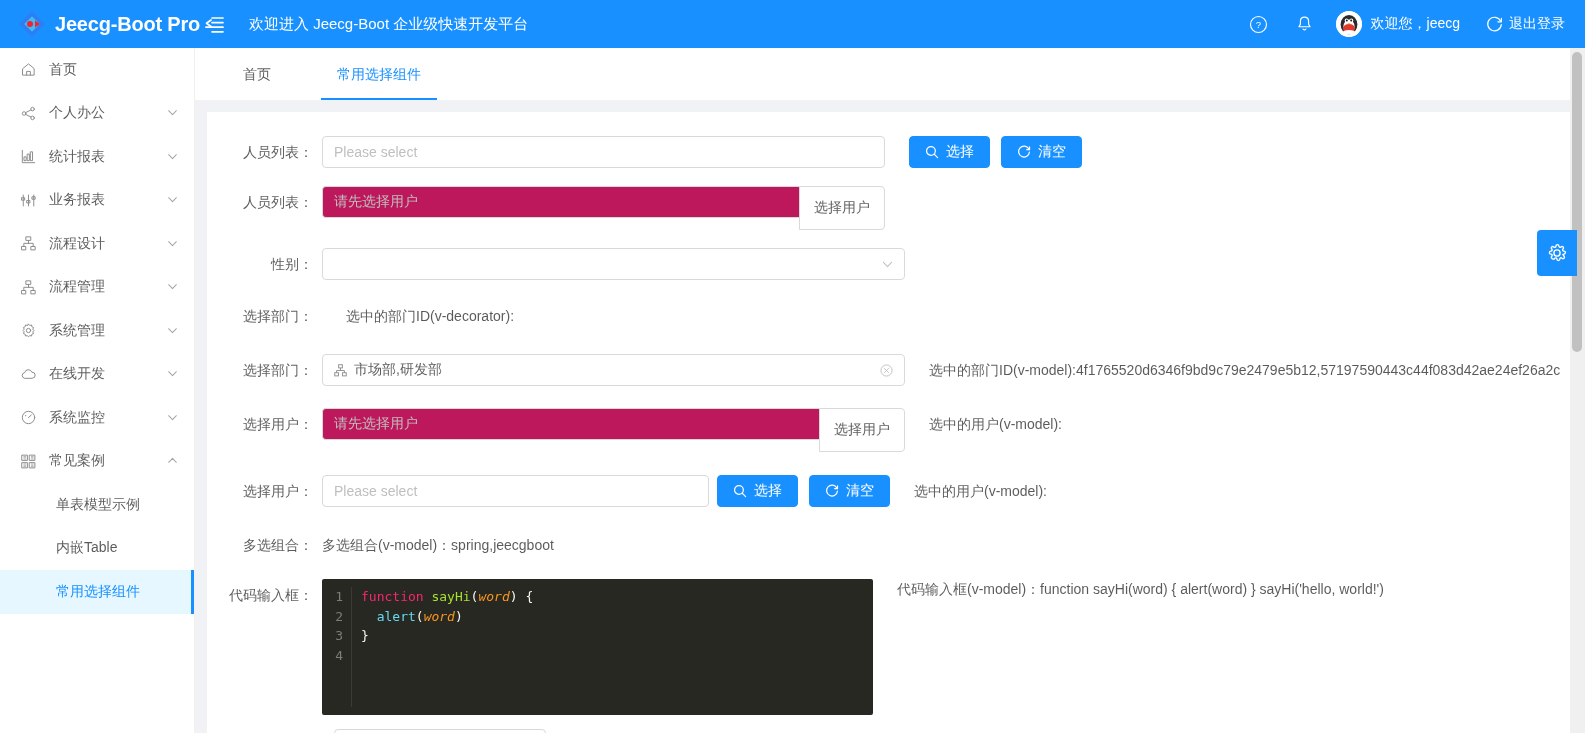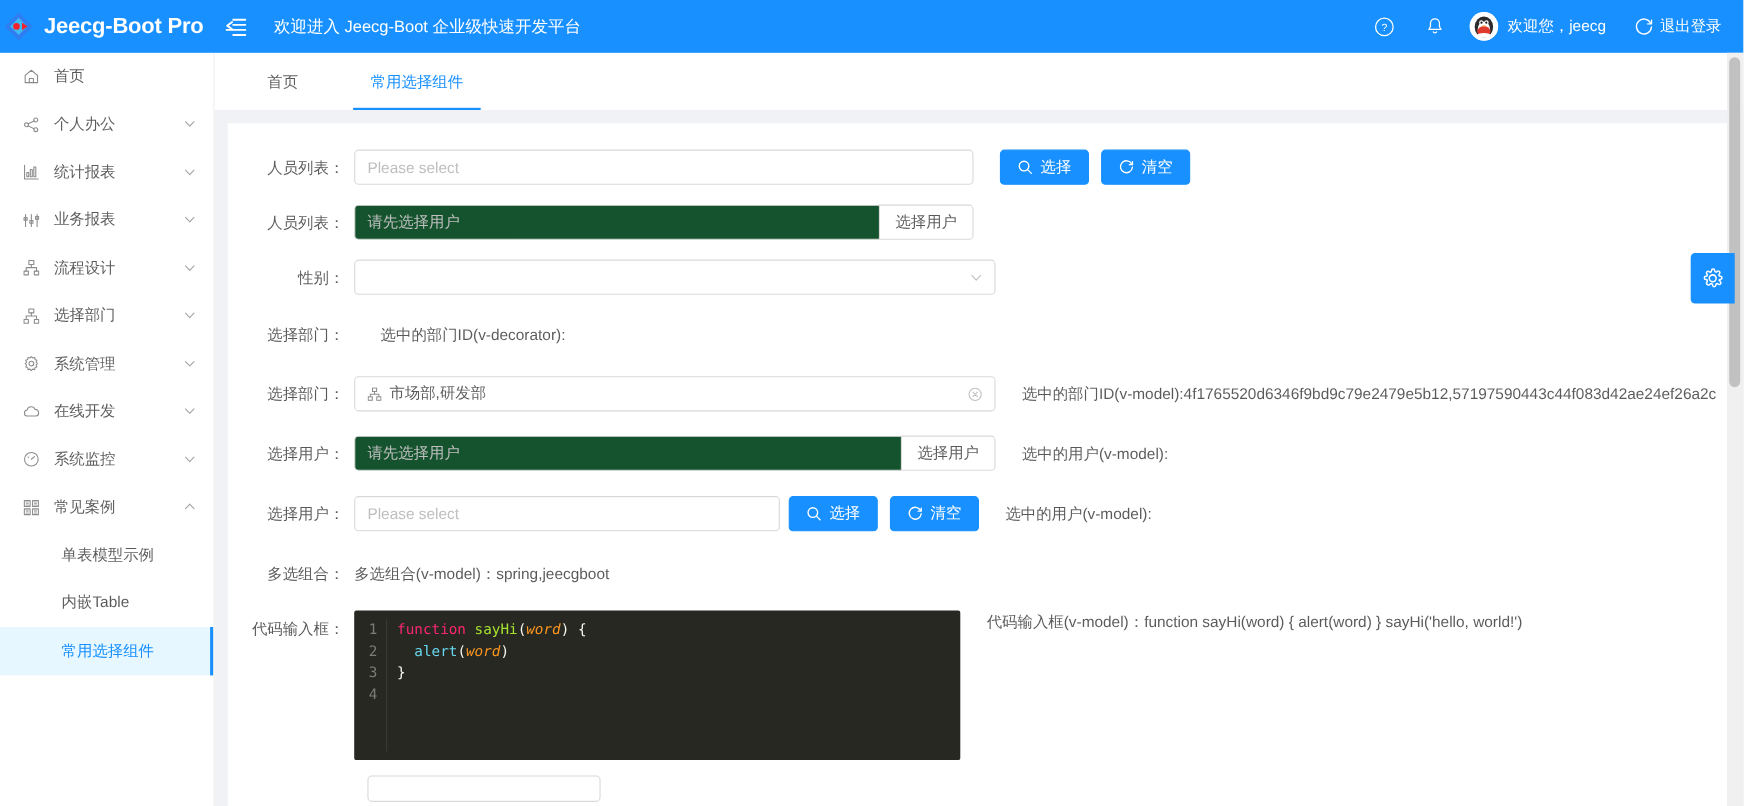--- a/index.html
+++ b/index.html
@@ -13,21 +13,21 @@
     background: #f0f2f5;
   }
   .app { position: relative; width: 1585px; height: 733px; }
 
   
   .header {
     position: absolute; left: 0; top: 0; width: 1585px; height: 48px;
     background: #1890ff; display: flex; align-items: center;
     z-index: 30;
   }
-  .logo-wrap { width: 195px; height: 48px; display: flex; align-items: center; padding-left: 3px; }
+  .logo-wrap { width: 195px; height: 48px; display: flex; align-items: center; padding-left: 18px; }
   .logo-mark { width: 28px; height: 28px; position: relative; flex: none; }
   .logo-text {
     color: #fff; font-size: 20px; font-weight: bold; margin-left: 9px;
     letter-spacing: -0.2px; white-space: nowrap;
   }
   .collapse-btn { width: 38px; height: 48px; display:flex; align-items:center; justify-content:center; cursor: pointer; }
   .welcome-title { color: #fff; font-size: 15px; margin-left: 16px; white-space: nowrap; }
   .header-right { margin-left: auto; display: flex; align-items: center; padding-right: 20px; height: 48px; }
   .hdr-icon { width: 46px; height: 48px; display:flex; align-items:center; justify-content:center; cursor:pointer; }
   .avatar {
@@ -92,25 +92,25 @@
     font-size: 14px; color: rgba(0,0,0,0.65); line-height: 32px; white-space: nowrap;
   }
   .ctl { display: flex; align-items: flex-start; }
 
   .inp {
     height: 32px; border: 1px solid #d9d9d9; border-radius: 4px; background: #fff;
     display: flex; align-items: center; padding: 0 11px; font-size: 14px;
     color: rgba(0,0,0,0.65); position: relative;
   }
   .inp .ph { color: #bfbfbf; }
-  .inp.dis { background: #14532d; color: #bfbfbf; }
+  .inp.dis { background: #be185d; color: #bfbfbf; }
   .grp { display: flex; }
   .grp .inp { border-top-right-radius: 0; border-bottom-right-radius: 0; border-right: none; flex: 1; }
   .grp .addon {
-    height: 32px; border: 1px solid #d9d9d9; border-left: 1px solid #d9d9d9;
+    height: 44px; border: 1px solid #d9d9d9; border-left: 1px solid #d9d9d9;
     border-top-right-radius: 4px; border-bottom-right-radius: 4px;
     background: #fff; display: flex; align-items: center; justify-content: center;
     padding: 0 14px; font-size: 14px; color: rgba(0,0,0,0.65); cursor: pointer; white-space: nowrap;
   }
 
   .btn {
     height: 32px; border-radius: 4px; background: #1890ff; border: 1px solid #1890ff;
     color: #fff; font-size: 14px; display: inline-flex; align-items: center;
     justify-content: center; padding: 0 15px; cursor: pointer; white-space: nowrap;
   }
@@ -313,21 +313,21 @@
       </div>
       <div class="menu-item">
         <span class="mi-icon">
           <svg width="15" height="15" viewBox="0 0 16 16">
             <rect x="5.6" y="0.9" width="4.8" height="3.8" fill="none" stroke="#8c8c8c" stroke-width="1.05" stroke-linecap="round" stroke-linejoin="round"></rect>
             <rect x="0.9" y="11.2" width="4.2" height="3.6" fill="none" stroke="#8c8c8c" stroke-width="1.05" stroke-linecap="round" stroke-linejoin="round"></rect>
             <rect x="10.9" y="11.2" width="4.2" height="3.6" fill="none" stroke="#8c8c8c" stroke-width="1.05" stroke-linecap="round" stroke-linejoin="round"></rect>
             <path d="M8 4.7 V7.8 M3 11.2 V7.8 H13 V11.2" fill="none" stroke="#8c8c8c" stroke-width="1.05" stroke-linecap="round" stroke-linejoin="round"></path>
           </svg>
         </span>
-        <span class="mi-label">选择部门</span>
+        <span class="mi-label">流程管理</span>
         <span class="mi-arrow"><svg width="11" height="11" viewBox="0 0 12 12">
             <path d="M1.8 4 L6 8.4 L10.2 4" fill="none" stroke="currentColor" stroke-width="1.1" stroke-linecap="round" stroke-linejoin="round"></path>
           </svg></span>
       </div>
       <div class="menu-item">
         <span class="mi-icon">
           <svg width="15" height="15" viewBox="0 0 16 16">
             <circle cx="8" cy="8" r="2.3" fill="none" stroke="#8c8c8c" stroke-width="1.05" stroke-linecap="round" stroke-linejoin="round"></circle>
             <path d="M8 1.2 L9.3 2.6 L11.2 2.1 L11.6 4 L13.4 4.8 L12.6 6.6 L13.9 8 L12.6 9.4 L13.4 11.2 L11.6 12 L11.2 13.9 L9.3 13.4 L8 14.8 L6.7 13.4 L4.8 13.9 L4.4 12 L2.6 11.2 L3.4 9.4 L2.1 8 L3.4 6.6 L2.6 4.8 L4.4 4 L4.8 2.1 L6.7 2.6 Z" fill="none" stroke="#8c8c8c" stroke-width="1.05" stroke-linecap="round" stroke-linejoin="round"></path>
           </svg>

